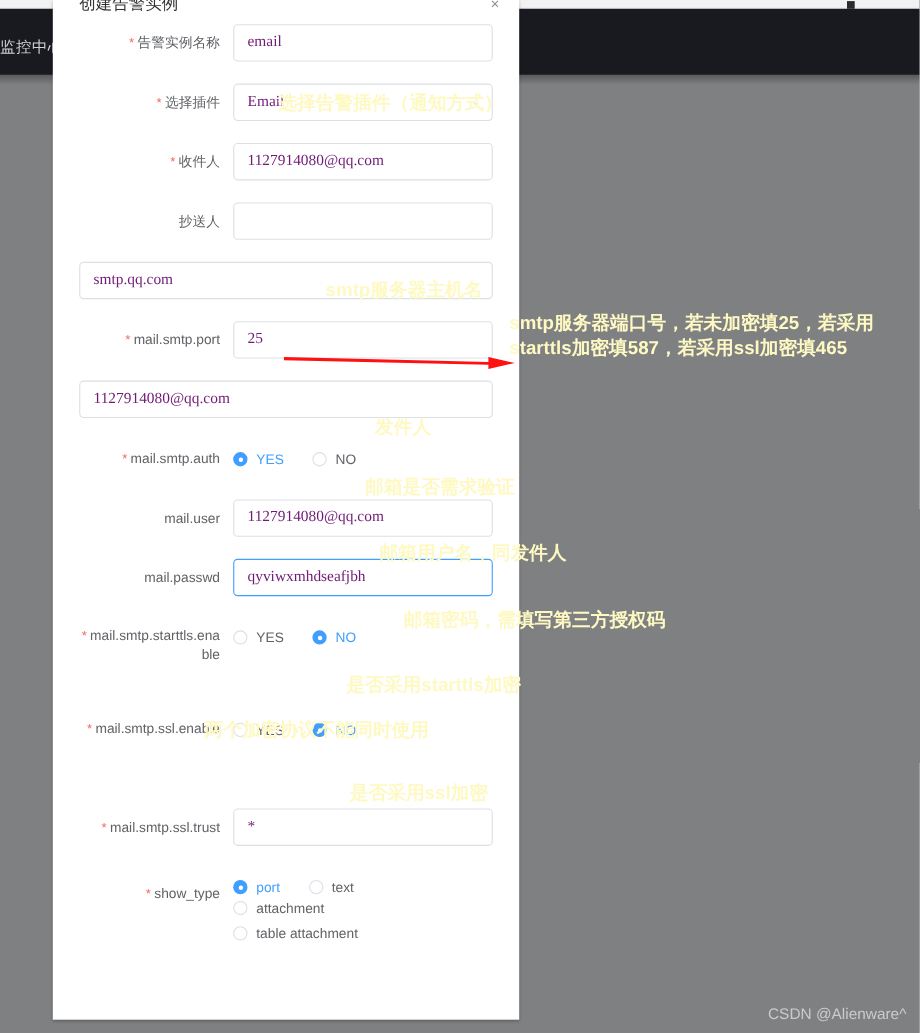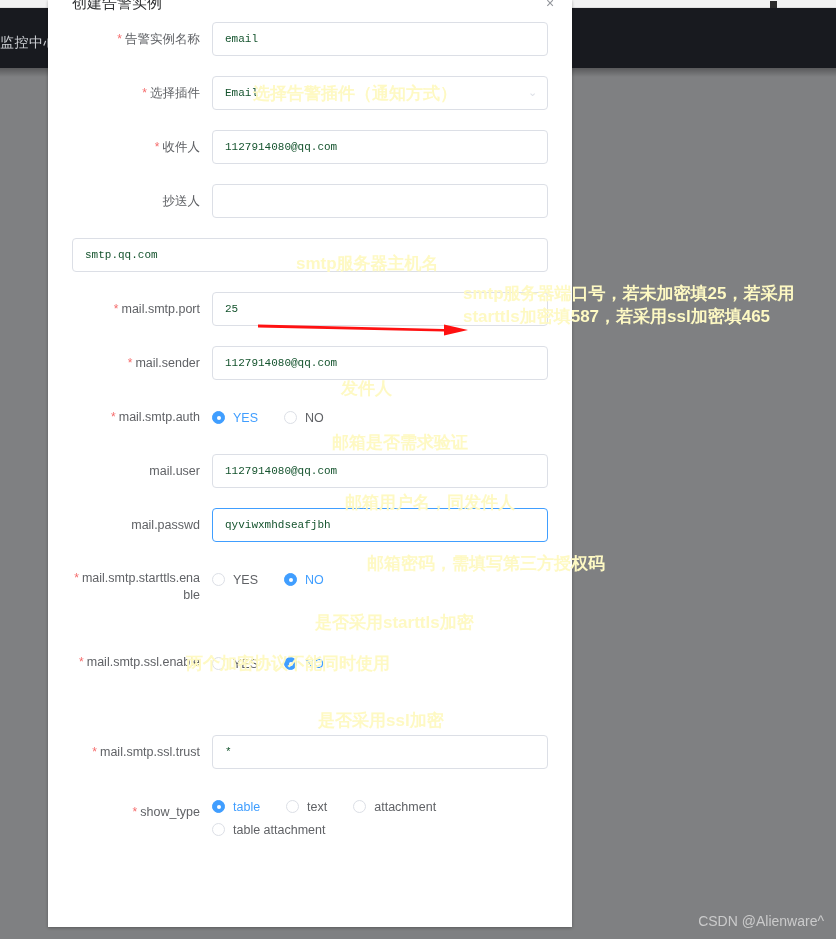--- a/index.html
+++ b/index.html
@@ -44,21 +44,21 @@
   #navbar-shadow {
     position: absolute; left: 0; top: 68px; width: 836px; height: 9px;
     background: linear-gradient(to bottom, rgba(0,0,0,0.30), rgba(0,0,0,0));
     pointer-events: none;
   }
 
   
   #dialog {
     position: absolute;
     left: 48px; top: 0px;
-    width: 524px; height: 927px;
+    width: 424px; height: 927px;
     background: #ffffff;
     box-shadow: 0 1px 3px rgba(0,0,0,.3);
     overflow: visible;
   }
   #dialog-header {
     position: relative; height: 22px;
   }
   #dialog-title {
     position: absolute; left: 24px; top: -6px;
     font-size: 15px; color: #303133;
@@ -101,23 +101,23 @@
   }
   .form-control { flex: 1 1 auto; position: relative; }
 
   .text-input {
     width: 100%;
     height: 34px;
     border: 1px solid #dcdfe6;
     border-radius: 4px;
     background: #fff;
     padding: 0 12px;
-    font-size: 11px;
-    color: #14532d;
-    font-family: Liberation Mono, monospace;
+    font-size: 14px;
+    color: #701a75;
+    font-family: Liberation Serif, serif;
     outline: none;
   }
   .text-input::placeholder { color: #c0c4cc; }
   .text-input.focused {
     border-color: #409eff;
   }
   .select-box {
     position: relative;
   }
   .select-arrow {
@@ -269,23 +269,20 @@
     <div class="form-row">
       <div class="form-label">
         <span class="req-star">*</span><span>mail.smtp.port</span>
       </div>
       <div class="form-control">
         <input class="text-input" type="text" value="25" style="">
       </div>
     </div>
 
     <div class="form-row">
-      <div class="form-label">
-        <span class="req-star">*</span><span>mail.sender</span>
-      </div>
       <div class="form-control">
         <input class="text-input" type="text" value="1127914080@qq.com" style="">
       </div>
     </div>
 
     <div class="form-row">
       <div class="form-label">
         <span class="req-star">*</span><span>mail.smtp.auth</span>
       </div>
       <div class="form-control">
@@ -366,21 +363,21 @@
     </div>
 
     <div class="form-row" style="margin-top:18px;">
       <div class="form-label" style="line-height:46px;">
         <span class="req-star">*</span><span>show_type</span>
       </div>
       <div class="form-control">
         <div class="radio-group">
           <span class="radio-item checked">
             <span class="radio-dot"></span>
-            <span class="radio-label">table</span>
+            <span class="radio-label">port</span>
           </span>
           <span class="radio-item">
             <span class="radio-dot"></span>
             <span class="radio-label">text</span>
           </span>
           <span class="radio-item">
             <span class="radio-dot"></span>
             <span class="radio-label">attachment</span>
           </span>
           <span class="radio-item wrapped" style="flex-basis:100%;">

